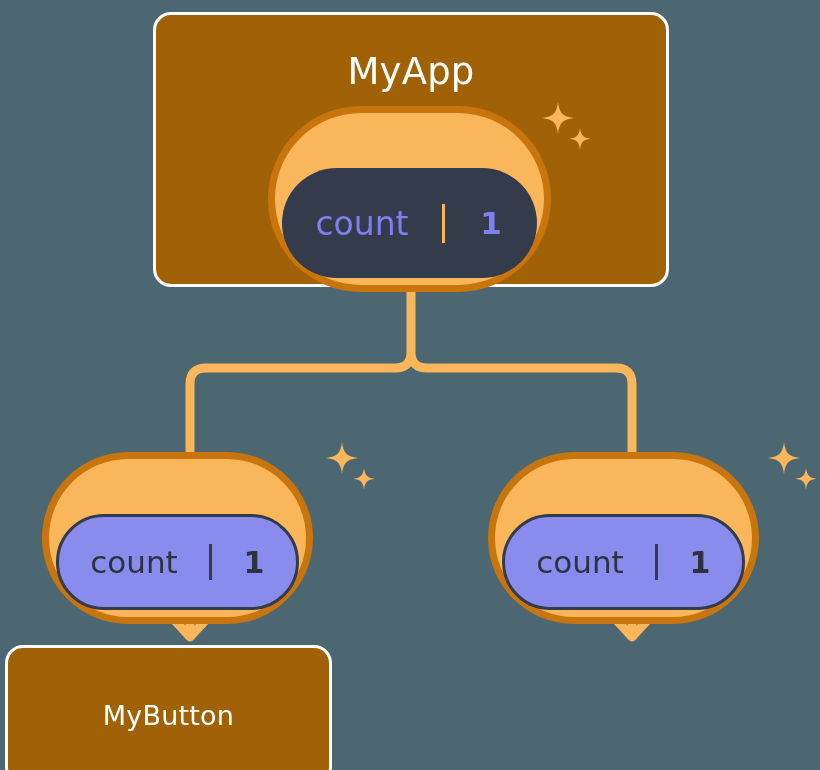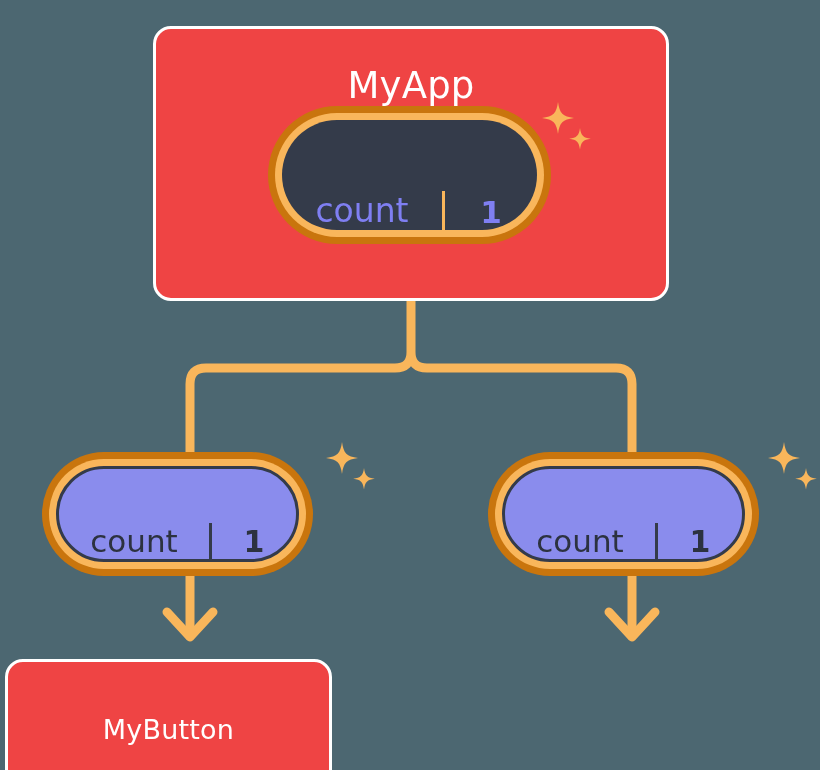--- a/index.html
+++ b/index.html
@@ -22,26 +22,25 @@
     position: absolute;
     left: 0; top: 0;
     width: 820px;
     height: 770px;
     pointer-events: none;
   }
 
   
   .node-card {
     position: absolute;
-    background: #ef4444;
+    background: #a16207;
     border: 3px solid #ffffff;
     border-radius: 18px;
     box-sizing: border-box;
     z-index: 3;
-    margin-top: 14px;
   }
   .card-title {
     color: #ffffff;
     font-size: 37px;
     font-weight: 400;
     letter-spacing: 0.2px;
     text-align: center;
     white-space: nowrap;
   }
 
@@ -81,22 +80,23 @@
   .pill-inner {
     box-sizing: border-box;
     border-radius: 999px;
     background: #f9b65b;                 
     padding: 7px;
   }
   .pill-body {
     box-sizing: border-box;
     border-radius: 999px;
     display: flex;
-    align-items: flex-end;
+    align-items: center;
     overflow: hidden;
+    margin-top: 48px;
   }
   .pill-cell {
     display: flex;
     align-items: center;
     justify-content: center;
     white-space: nowrap;
   }
   .pill-key { flex: 0 0 auto; }
   .pill-val { flex: 0 0 auto; }
 

